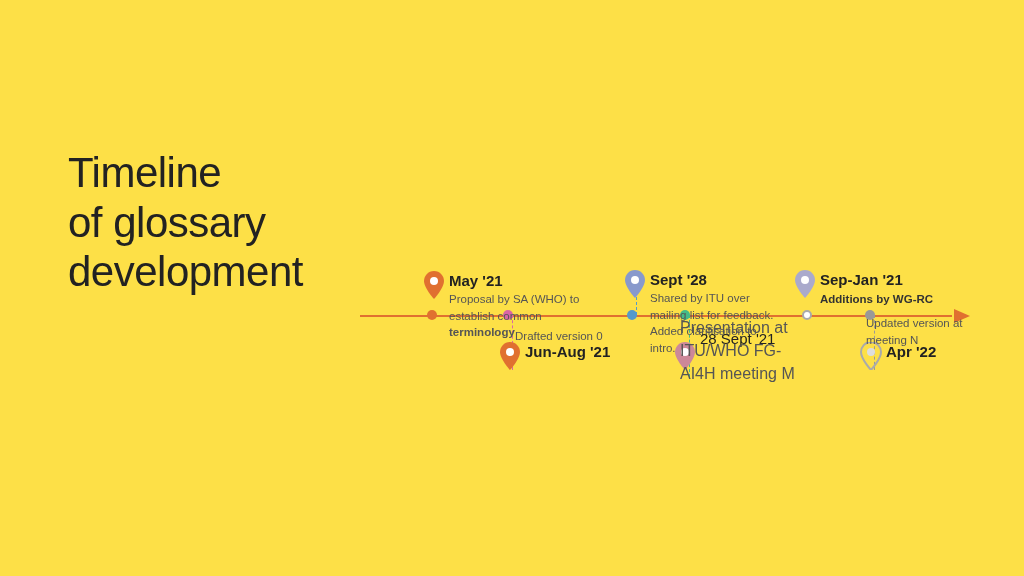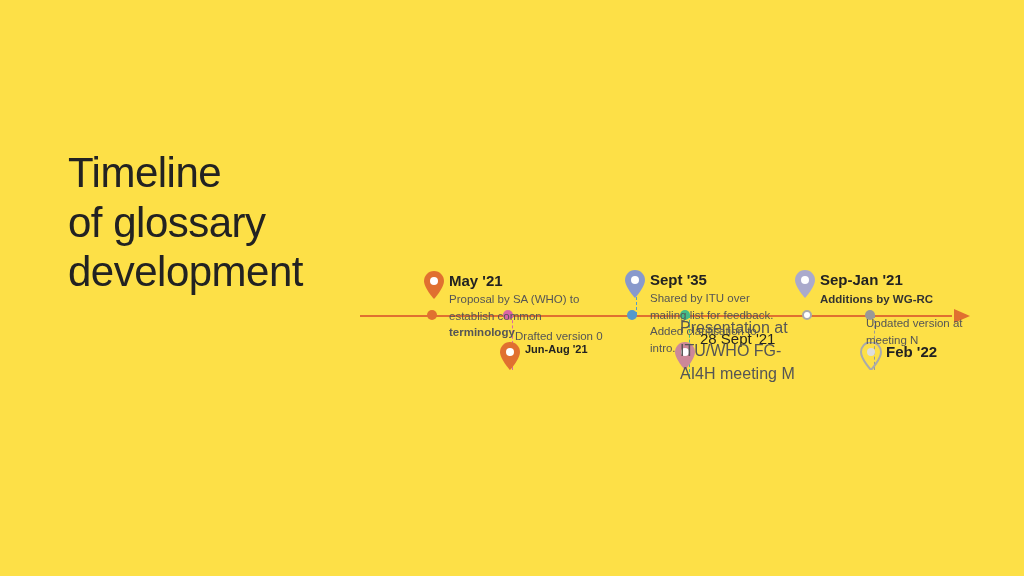--- a/index.html
+++ b/index.html
@@ -155,32 +155,32 @@
     </div>
 
     <div>
 
       <div style="position:absolute; top:222px; left:139px;">
         <svg viewBox="0 0 22 28" width="22" height="28">
           <path d="M11 0 C5 0 1 5 1 10 C1 17 11 28 11 28 C11 28 21 17 21 10 C21 5 17 0 11 0 Z" fill="#e07030"></path>
           <circle cx="11" cy="10" r="4" fill="white"></circle>
         </svg>
       </div>
-      <div style="position:absolute; top:223px; left:165px; font-size:11px; font-weight:600; color:#222;">Jun-Aug '21</div>
+      <div style="position:absolute; top:223px; left:165px; font-size:15px; font-weight:600; color:#222;">Jun-Aug '21</div>
       <div style="position:absolute; top:208px; left:155px; font-size:11.5px; color:#555; line-height:1.45; width:110px;">Drafted version 0</div>
     </div>
 
     <div>
       <div style="position:absolute; top:150px; left:264px;">
         <svg viewBox="0 0 22 28" width="22" height="28">
           <path d="M11 0 C5 0 1 5 1 10 C1 17 11 28 11 28 C11 28 21 17 21 10 C21 5 17 0 11 0 Z" fill="#8899cc"></path>
           <circle cx="11" cy="10" r="4" fill="white"></circle>
         </svg>
       </div>
-      <div style="position:absolute; top:151px; left:290px; font-size:15px; font-weight:600; color:#222;">Sept '35</div>
+      <div style="position:absolute; top:151px; left:290px; font-size:15px; font-weight:600; color:#222;">Sept '28</div>
       <div style="position:absolute; top:170px; left:290px; font-size:11.5px; color:#555; line-height:1.45; width:135px;">Shared by ITU over mailing list for feedback. Added clarification to intro.</div>
     </div>
 
     <div>
       <div style="position:absolute; top:222px; left:314px;">
         <svg viewBox="0 0 22 28" width="22" height="28">
           <path d="M11 0 C5 0 1 5 1 10 C1 17 11 28 11 28 C11 28 21 17 21 10 C21 5 17 0 11 0 Z" fill="#cc8899"></path>
           <circle cx="11" cy="10" r="4" fill="white"></circle>
         </svg>
       </div>
@@ -199,19 +199,19 @@
       <div style="position:absolute; top:171px; left:460px; font-size:11.5px; font-weight:700; color:#333; line-height:1.45; width:130px;">Additions by WG-RC</div>
     </div>
 
     <div>
       <div style="position:absolute; top:222px; left:500px;">
         <svg viewBox="0 0 22 28" width="22" height="28">
           <path d="M11 0 C5 0 1 5 1 10 C1 17 11 28 11 28 C11 28 21 17 21 10 C21 5 17 0 11 0 Z" fill="none" stroke="#aaaaaa" stroke-width="2"></path>
           <circle cx="11" cy="10" r="4" fill="#ddd"></circle>
         </svg>
       </div>
-      <div style="position:absolute; top:223px; left:526px; font-size:15px; font-weight:600; color:#222;">Feb '22</div>
+      <div style="position:absolute; top:223px; left:526px; font-size:15px; font-weight:600; color:#222;">Apr '22</div>
       <div style="position:absolute; top:195px; left:506px; font-size:11.5px; color:#555; line-height:1.45; width:110px;">Updated version at meeting N</div>
     </div>
 
   </div>
 
 </div>
 
 </body></html>

